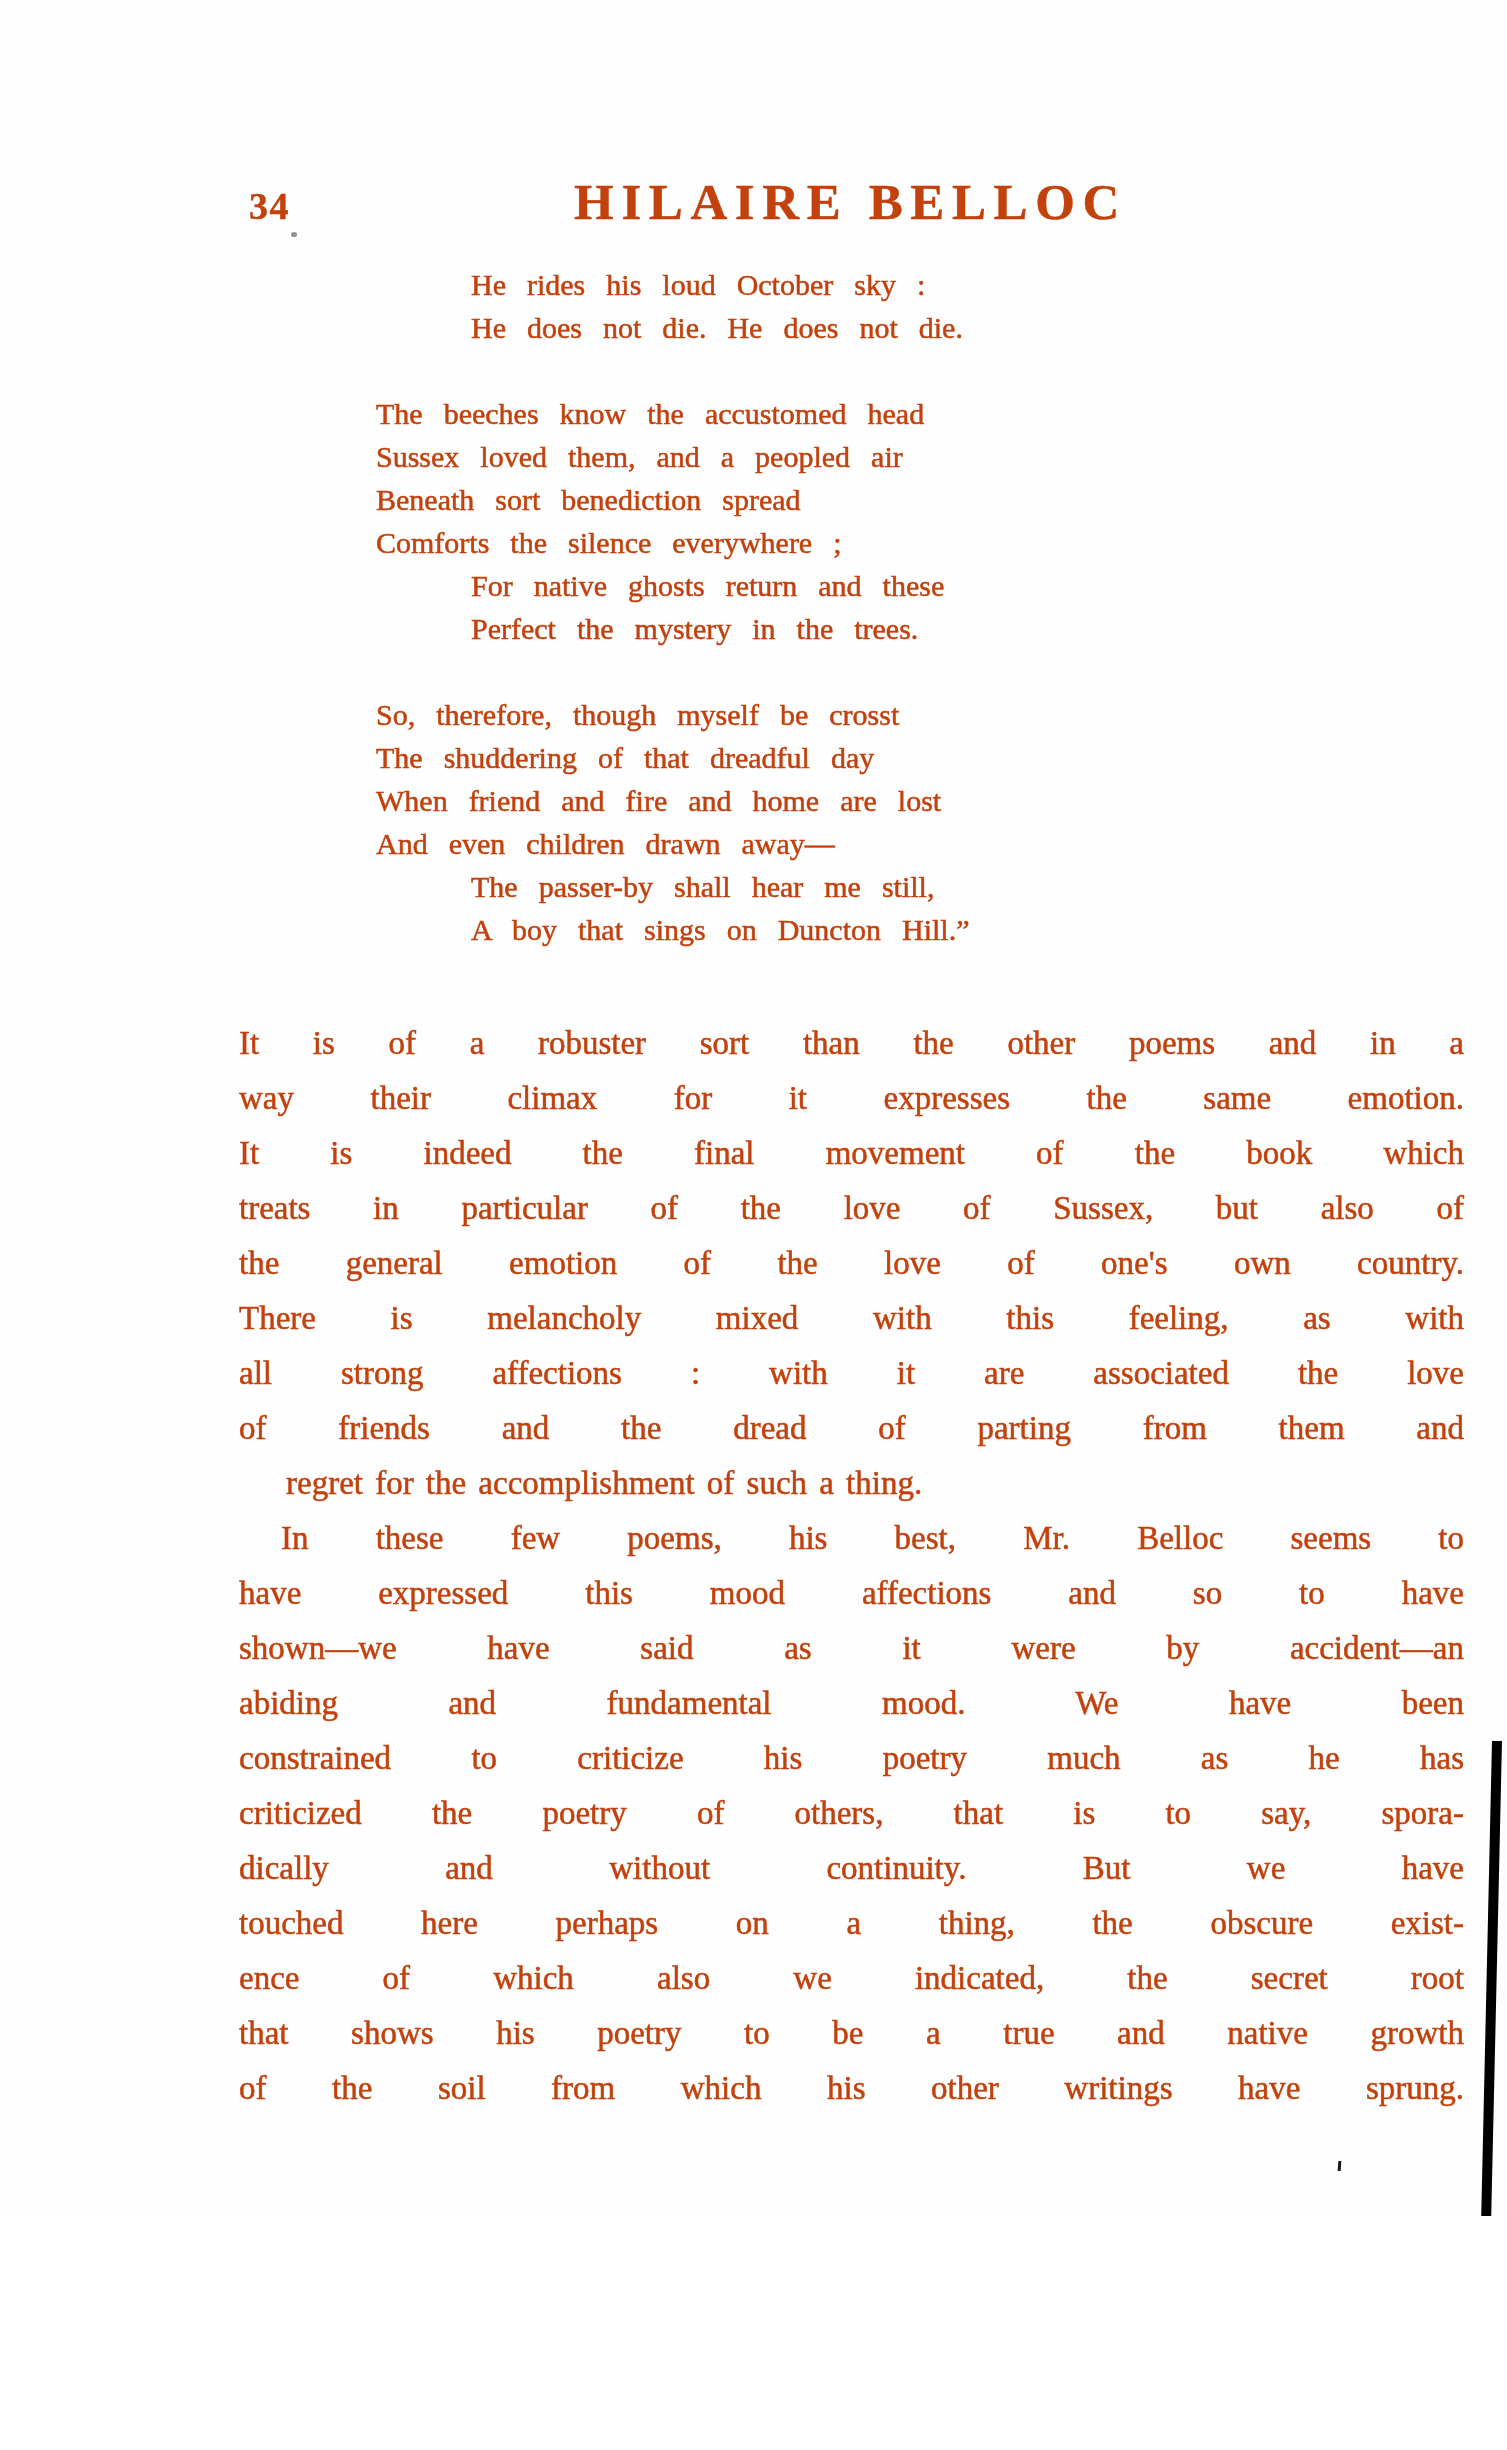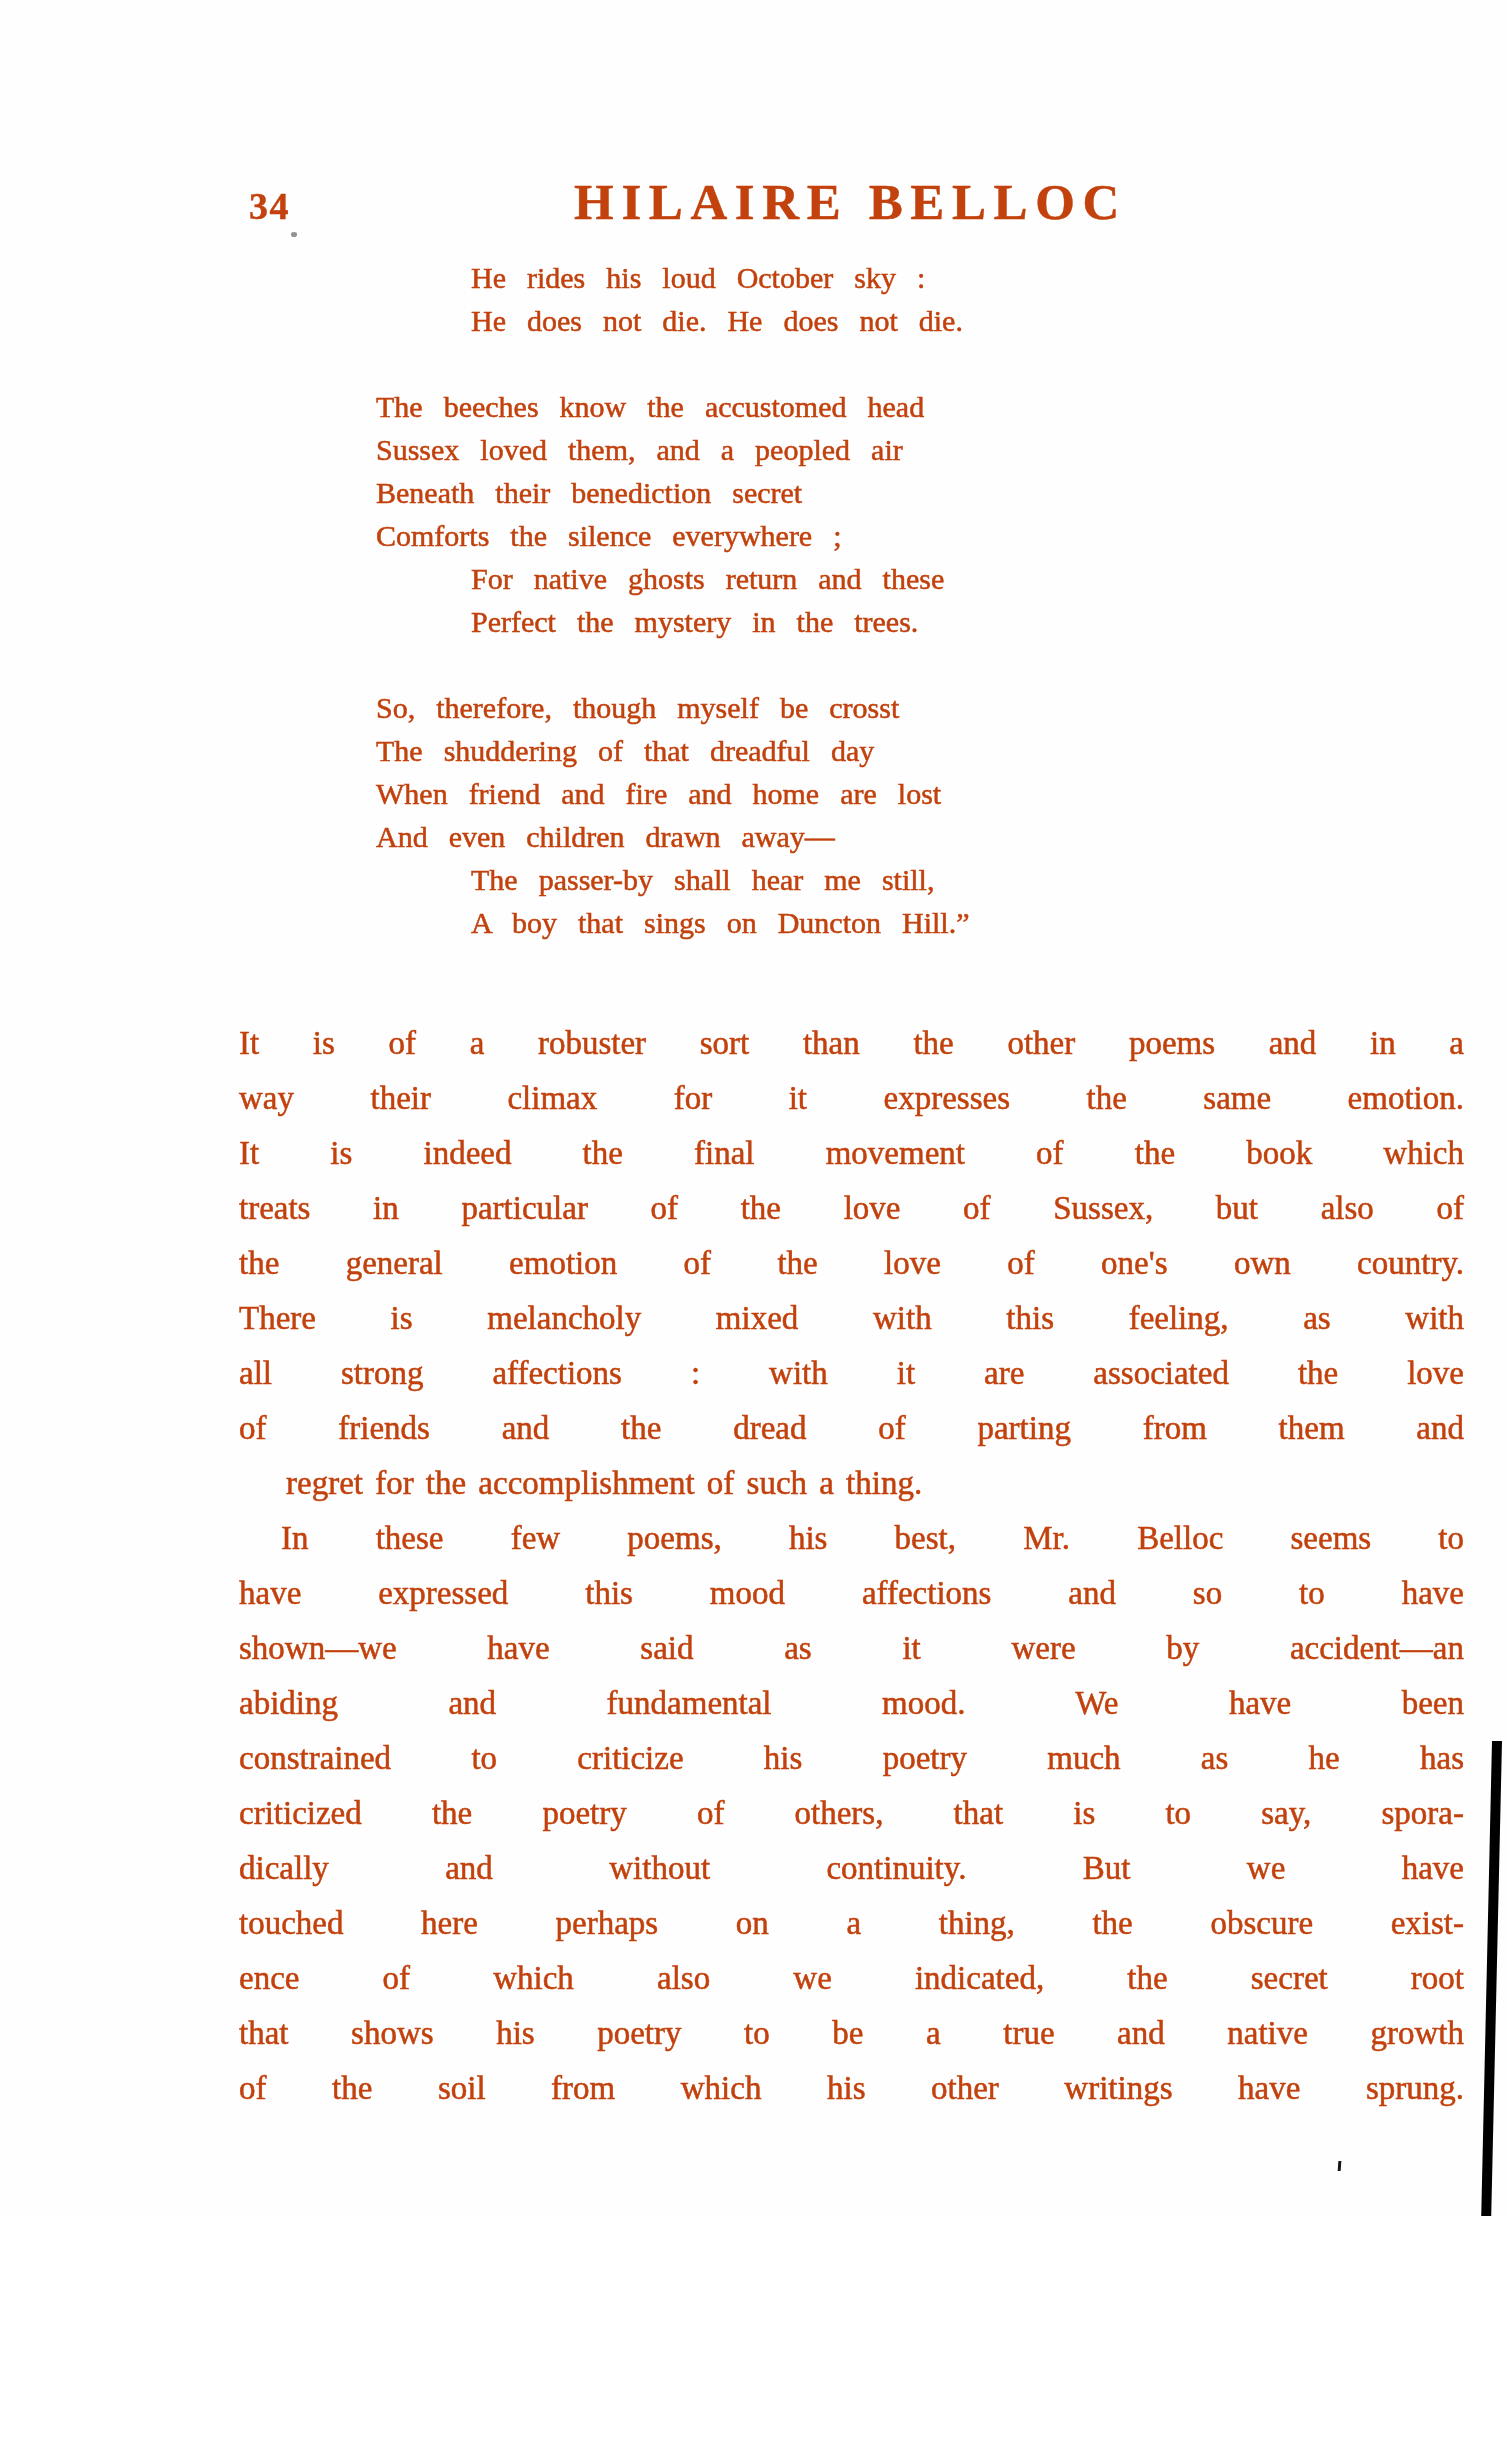--- a/index.html
+++ b/index.html
@@ -45,21 +45,21 @@
     -webkit-text-stroke: 0.4px currentColor;
     white-space: nowrap;
   }
   
   .poem {
     position: absolute;
     left: 376px;
     top: 248px;
     width: 912px;
   }
-  .stanza { margin: 8px 0 43px 0; }
+  .stanza { margin: 15px 0 43px 0; }
   .stanza:last-child { margin-bottom: 0; }
   .stanza-3 { margin-top: 20px; }
   .poem-line {
     font-size: 30px;
     line-height: 43px;
     white-space: nowrap;
     word-spacing: 0.45em;
     -webkit-text-stroke: 0.5px currentColor;
   }
   .poem-line.ind { padding-left: 95px; }
@@ -125,21 +125,21 @@
   </div>
 
   <div class="poem">
       <div class="stanza">
         <div class="poem-line ind">He rides his loud October sky :</div>
         <div class="poem-line ind">He does not die.  He does not die.</div>
       </div>
       <div class="stanza">
         <div class="poem-line">The beeches know the accustomed head</div>
         <div class="poem-line">Sussex loved them, and a peopled air</div>
-        <div class="poem-line">Beneath their benediction secret</div>
+        <div class="poem-line">Beneath sort benediction spread</div>
         <div class="poem-line">Comforts the silence everywhere ;</div>
         <div class="poem-line ind">For native ghosts return and these</div>
         <div class="poem-line ind">Perfect the mystery in the trees.</div>
       </div>
       <div class="stanza stanza-3">
         <div class="poem-line">So, therefore, though myself be crosst</div>
         <div class="poem-line">The shuddering of that dreadful day</div>
         <div class="poem-line">When friend and fire and home are lost</div>
         <div class="poem-line">And even children drawn away—</div>
         <div class="poem-line ind">The passer-by shall hear me still,</div>

